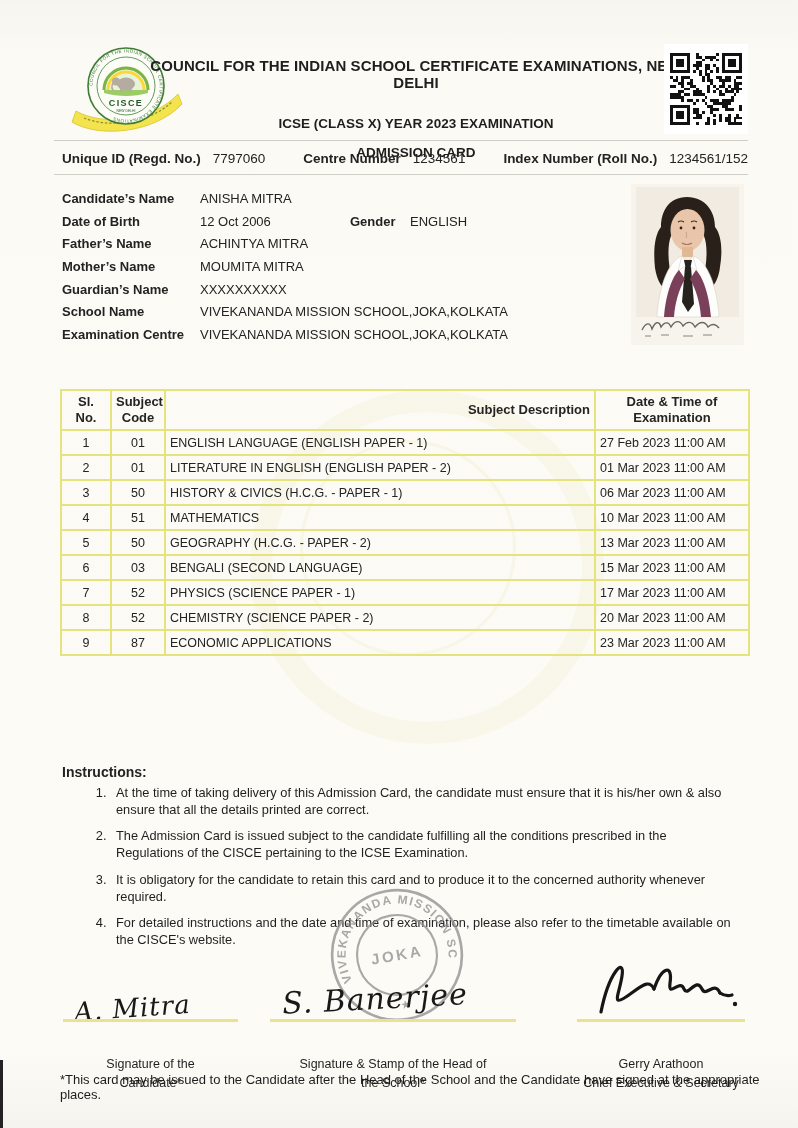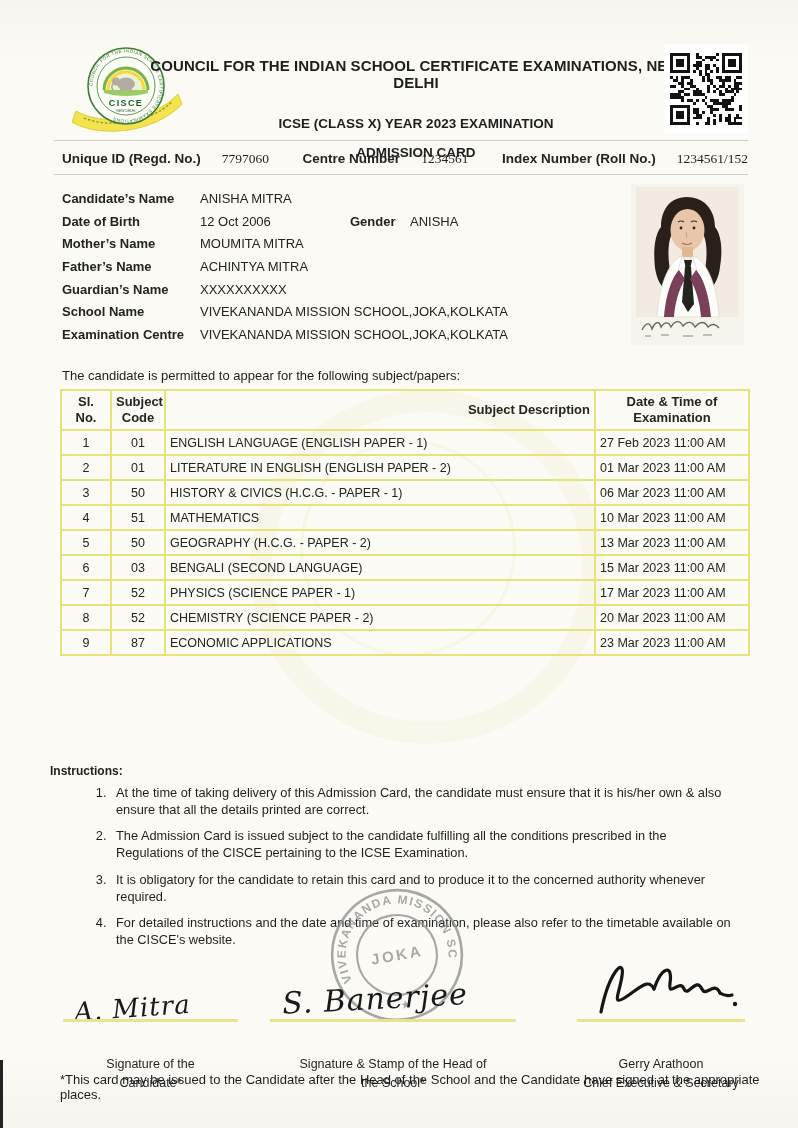--- a/index.html
+++ b/index.html
@@ -17,23 +17,23 @@
   .t1 { font-size:15px; font-weight:bold; letter-spacing:0.1px; }
   .t2 { font-size:13.5px; font-weight:bold; margin-top:25px; }
   .t3 { font-size:13.5px; font-weight:bold; margin-top:14px; }
   .qr { left:664px; top:44px; width:84px; height:90px; background:#fff; }
   .qr svg { width:84px; height:84px; display:block; margin-top:3px; }
 
   .rule { left:54px; width:694px; height:1px; background:#cfcec8; }
 
   
   .id-row { left:62px; top:151px; width:686px; display:flex; justify-content:space-between; font-size:13.5px; }
-  .id-group { display:flex; }
+  .id-group { display:flex;align-items:center; }
   .id-label { font-weight:bold; }
-  .id-value { margin-left:21px;font-family:Liberation Serif, serif; }
+  .id-value { margin-left:12px; }
 
   
   .cand { left:62px; top:187px; width:560px; font-size:13px; }
   .crow { display:flex; align-items:center; height:22.7px; }
   .clabel { width:138px; flex:none; font-weight:bold; }
   .cvalue { flex:none; }
   .cvalue.fixedw { width:150px; }
   .glabel { width:60px; flex:none; font-weight:bold; }
 
   .photo { left:631px; top:184px; width:113px; height:161px; background:#f6f3ee; box-shadow:0 0 0 1px #e3ded5 inset; }
@@ -45,21 +45,21 @@
   table.subjects, table.subjects th, table.subjects td { border:2px solid #e5e37b; }
   table.subjects th { font-size:13px; color:#242424; white-space:pre-line; padding:2px 4px; height:34px; line-height:1.25; }
   table.subjects td { font-size:12.5px; height:21px; padding:1px 4px; }
   col.c-sl { width:50px; } col.c-code { width:54px; } col.c-desc { width:430px; } col.c-dt { width:154px; }
   .td-c { text-align:center; }
   th.h-desc { text-align:right; vertical-align:middle; padding-left:9px; }
   td.td-desc { padding-left:9px; }
   td.td-dt { padding-left:9px; }
 
   
-  .instr-title { left:50px; top:764px; font-size:12px; font-weight:bold; }
+  .instr-title { left:62px; top:764px; font-size:14px; font-weight:bold; }
   .instr-list { left:68px; top:784px; width:668px; }
   .instr-list ol { margin:0; padding-left:42px; }
   .instr-list li { font-size:12.8px; line-height:1.34; margin-bottom:9px; padding-left:6px; color:#1f1f1f; }
 
   
   .stamp { left:326px; top:884px; width:142px; height:142px; transform:rotate(-10deg); opacity:0.75; }
 
   
   .sig-hand { font-family:"DejaVu Serif", serif; font-style:italic; color:#191919; }
   .sig1 { left:74px; top:993px; font-size:26px; transform:rotate(-4deg); letter-spacing:1px; }
@@ -150,29 +150,29 @@
 
   <div class="abs cand">
     <div class="crow">
       <span class="clabel">Candidate’s Name</span>
       <span class="cvalue">ANISHA MITRA</span>
     </div>
     <div class="crow">
       <span class="clabel">Date of Birth</span>
       <span class="cvalue fixedw">12 Oct 2006</span>
       <span class="glabel">Gender</span>
-      <span class="cvalue">ANISHA</span>
+      <span class="cvalue">ENGLISH</span>
+    </div>
+    <div class="crow">
+      <span class="clabel">Father’s Name</span>
+      <span class="cvalue">ACHINTYA MITRA</span>
     </div>
     <div class="crow">
       <span class="clabel">Mother’s Name</span>
       <span class="cvalue">MOUMITA MITRA</span>
-    </div>
-    <div class="crow">
-      <span class="clabel">Father’s Name</span>
-      <span class="cvalue">ACHINTYA MITRA</span>
     </div>
     <div class="crow">
       <span class="clabel">Guardian’s Name</span>
       <span class="cvalue">XXXXXXXXXX</span>
     </div>
     <div class="crow">
       <span class="clabel">School Name</span>
       <span class="cvalue">VIVEKANANDA MISSION SCHOOL,JOKA,KOLKATA</span>
     </div>
     <div class="crow">
@@ -203,21 +203,20 @@
       <g>
         <path d="M11,146 c4,-8 8,-8 10,-1 c3,-7 7,-9 9,-2 c4,-6 8,-5 10,0 c4,-7 9,-7 12,-1 c4,-5 9,-5 12,1 c5,-6 10,-6 13,0 c4,-4 8,-3 11,1" stroke="#6a665e" stroke-width="1.4" fill="none"></path>
         <path d="M14,152 h6 M30,151 h8 M52,152 h10 M72,151 h9" stroke="#8a867d" stroke-width="1" fill="none"></path>
       </g>
     </svg>
   </div>
 
   <div class="abs wm-ring"></div>
   <div class="abs wm-ring2"></div>
 
-  <div class="abs permitted">The candidate is permitted to appear for the following subject/papers:</div>
 
   <table class="subjects">
     <colgroup>
         <col class="c-sl">
         <col class="c-code">
         <col class="c-desc">
         <col class="c-dt">
       </colgroup>
     <thead>
       <tr>

